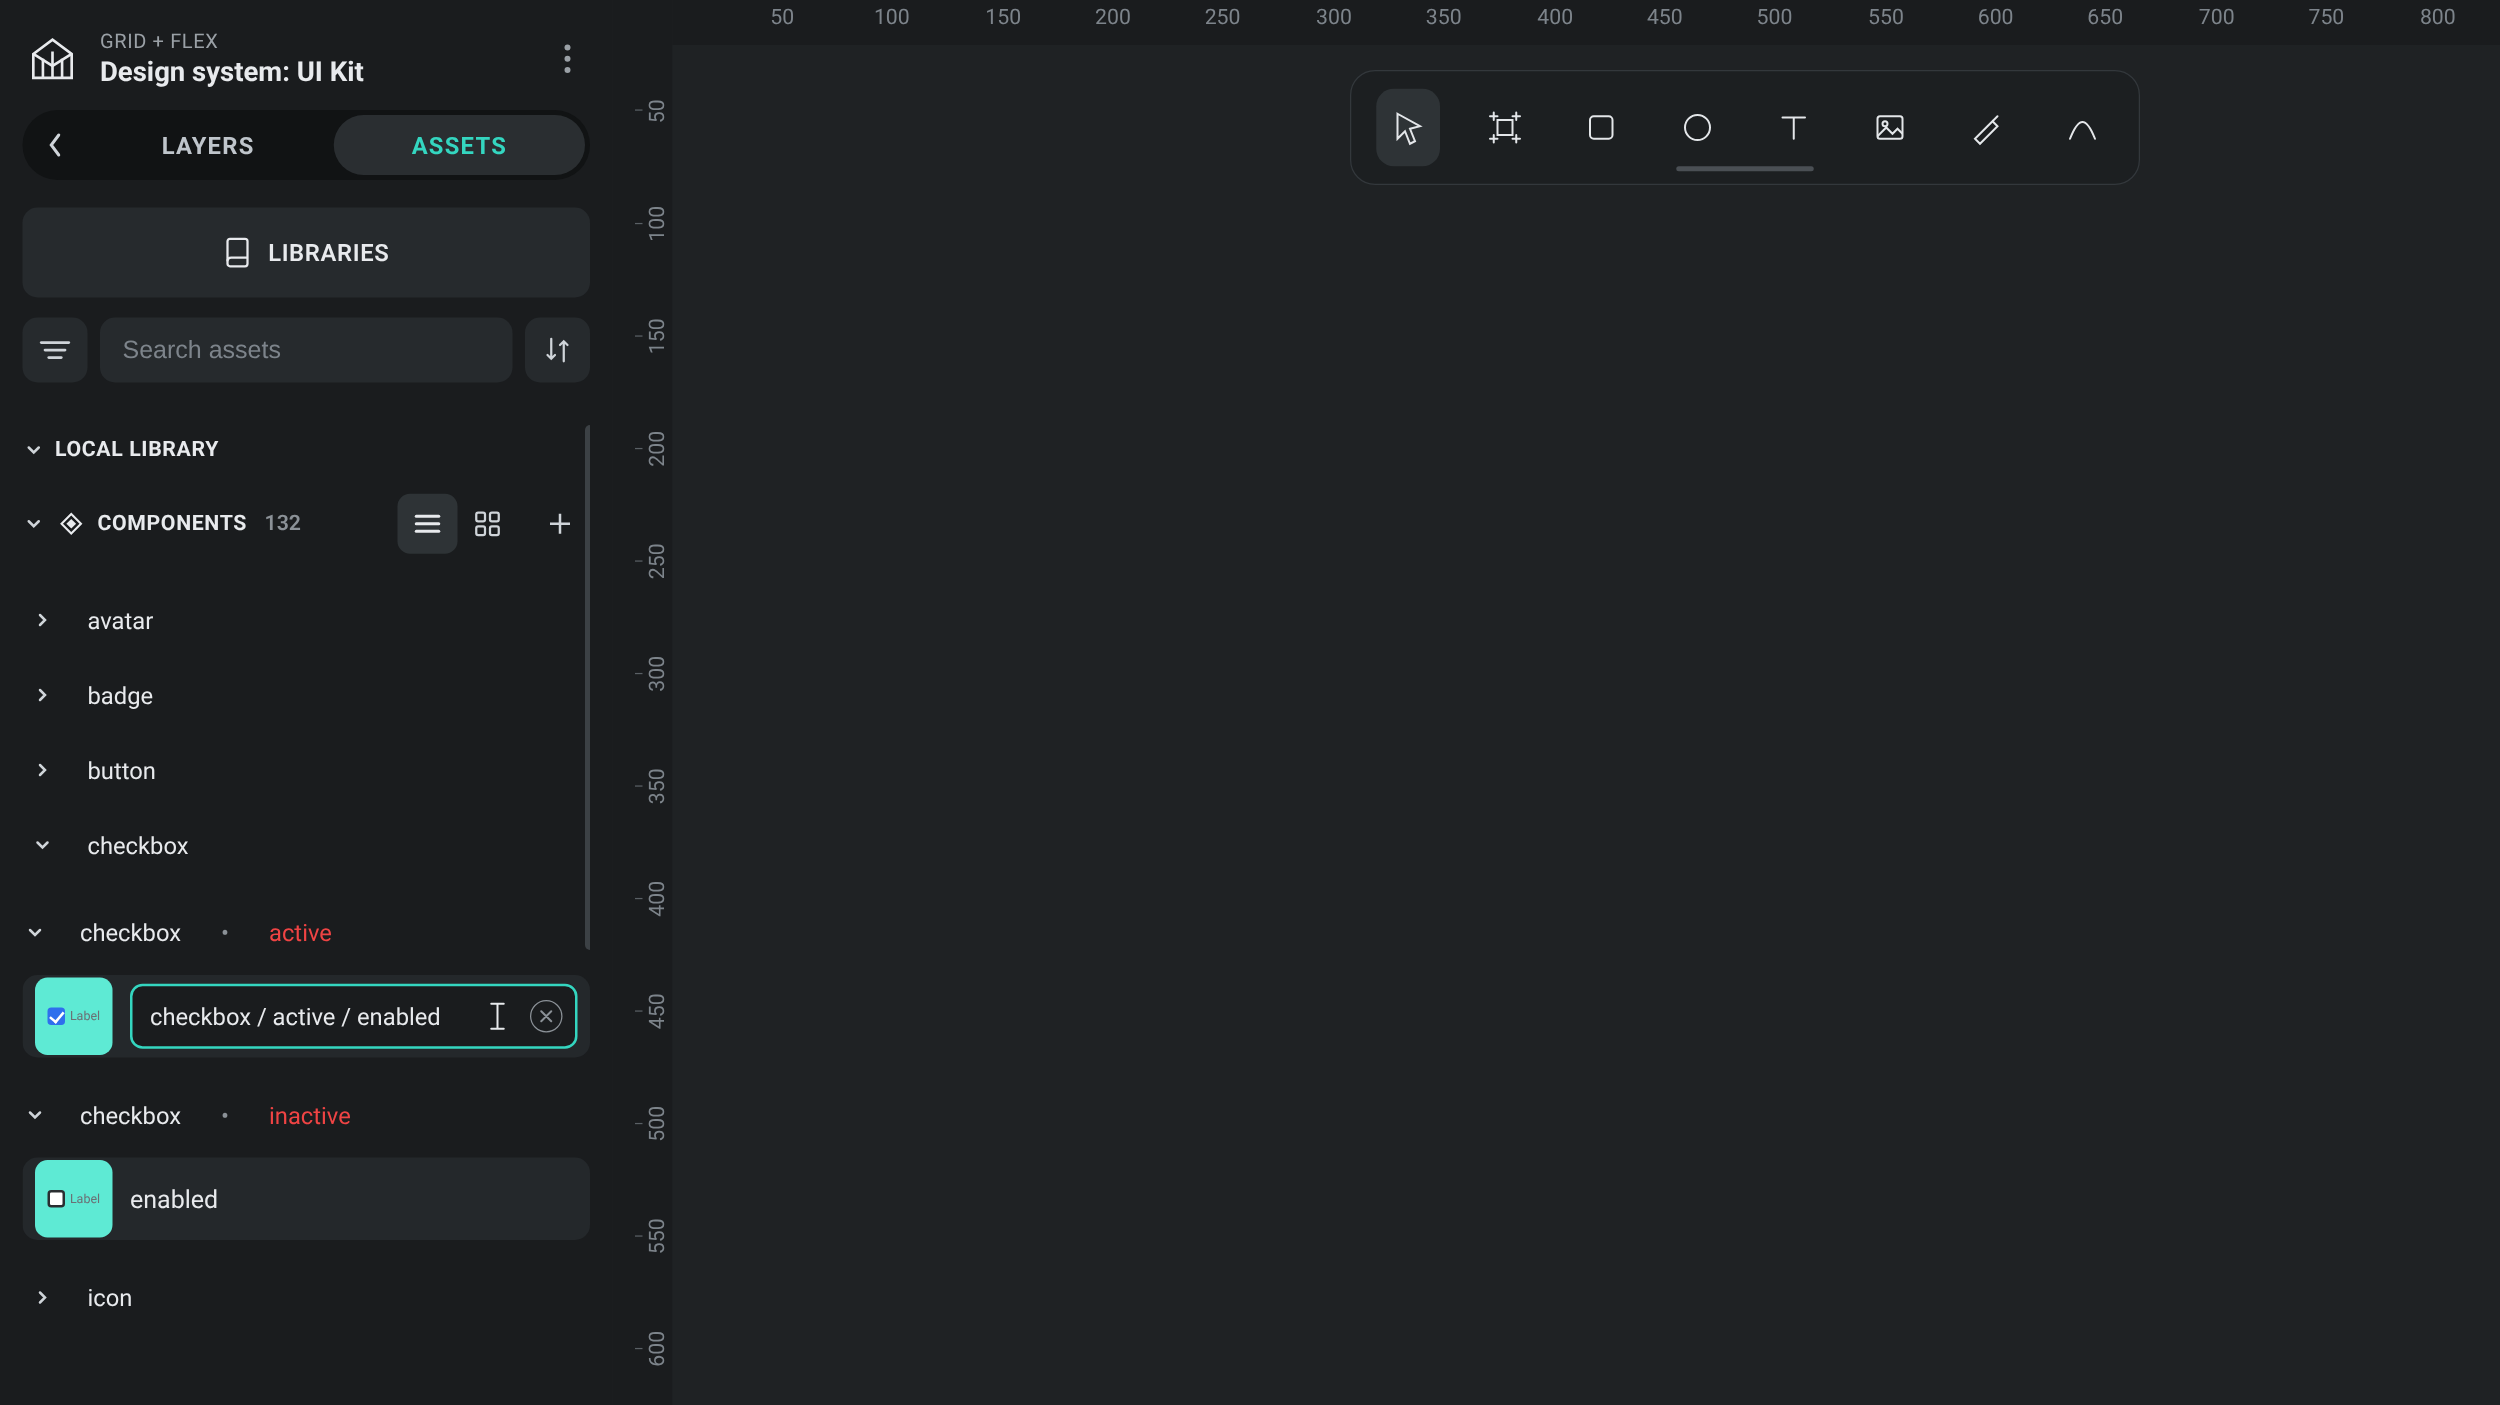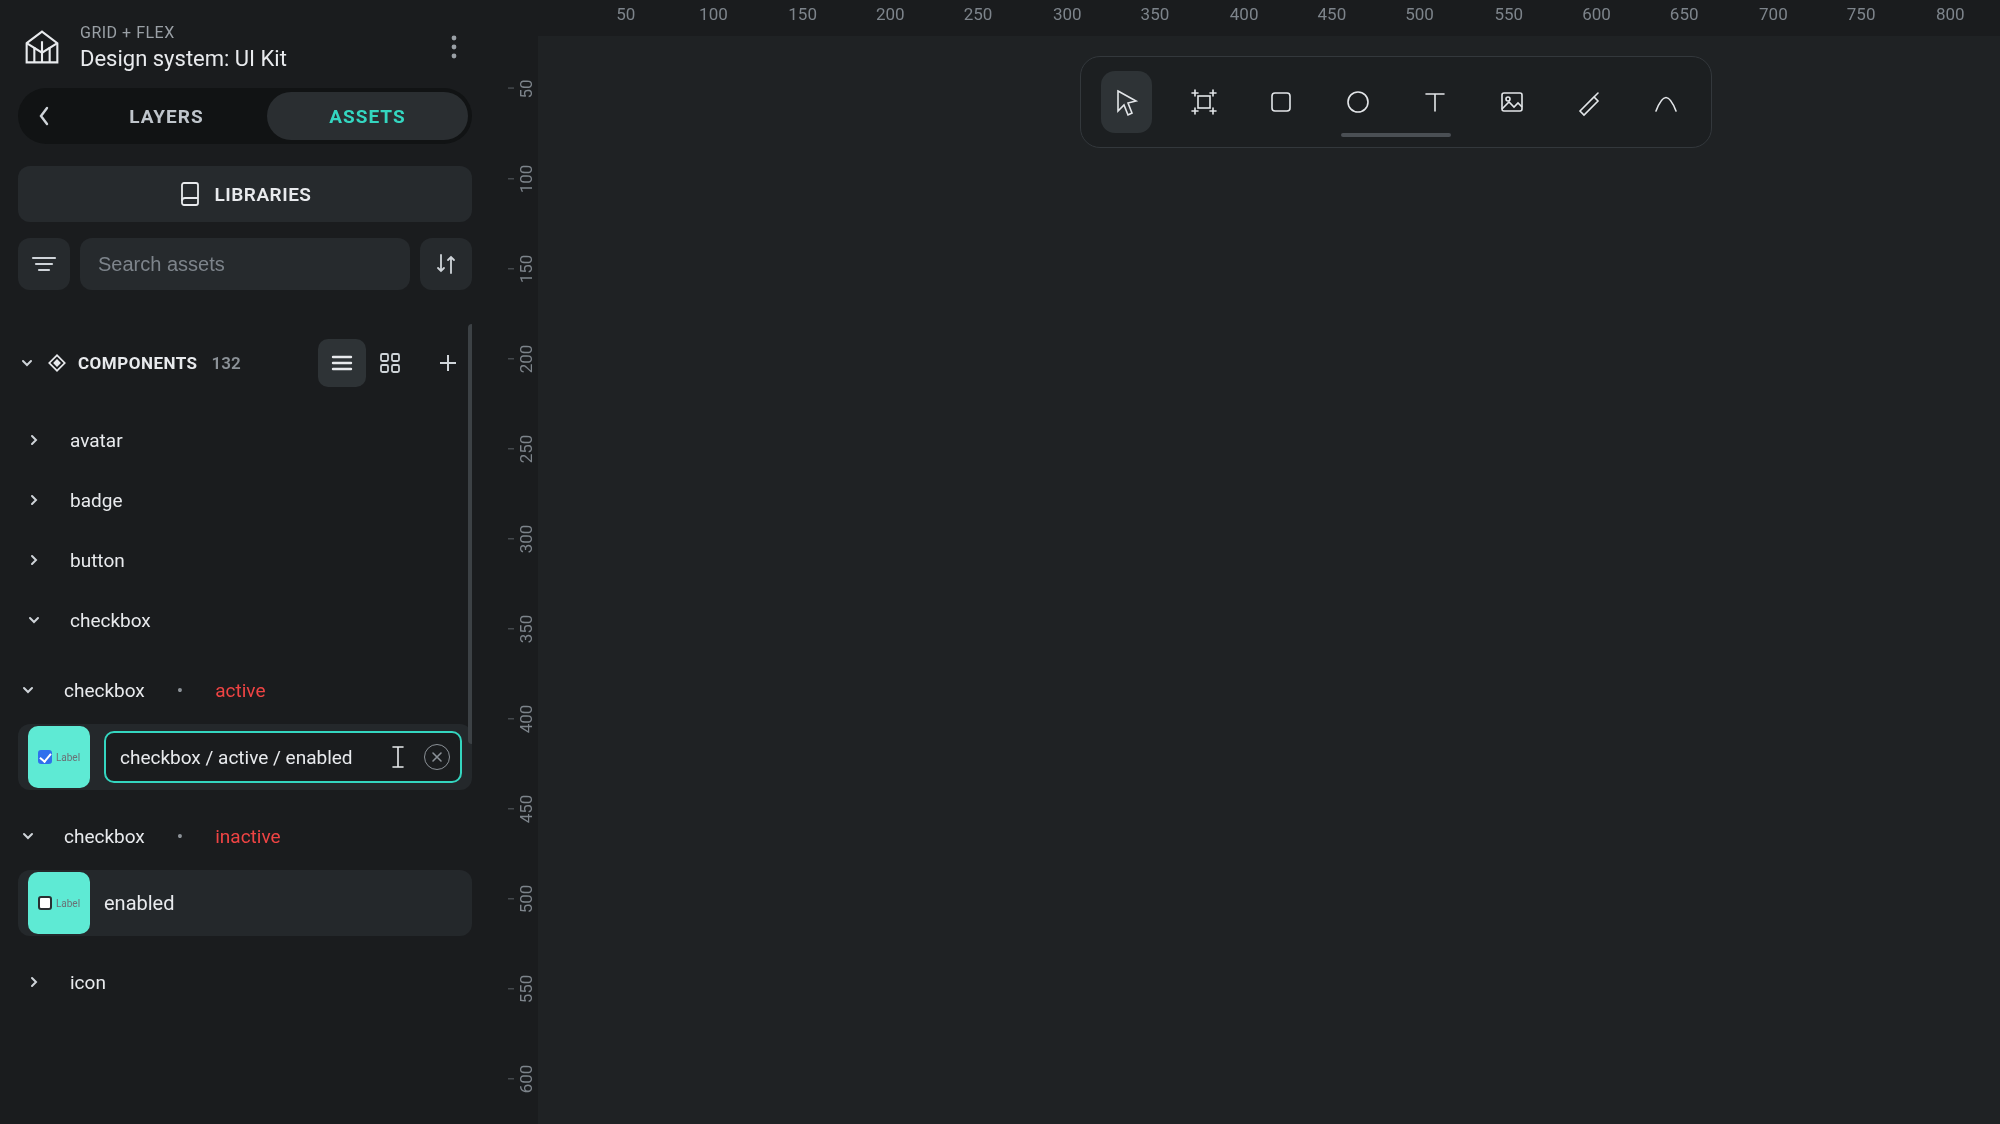--- a/index.html
+++ b/index.html
@@ -32,21 +32,21 @@
     gap: 14px;
     height: 70px;
   }
   .logo {
     width: 48px; height: 48px;
     display: flex; align-items: center; justify-content: center;
   }
   .logo svg { width: 46px; height: 46px; }
   .titles { flex: 1; display: flex; flex-direction: column; gap: 4px; }
   .breadcrumb { font-size: 16px; letter-spacing: 0.5px; color: #9aa0a6; font-weight: 400; }
-  .file-title { font-size: 22px; color: #e8eaed; font-weight: 400; }
+  .file-title { font-size: 22px; color: #e8eaed; font-weight: 700; }
   .header-menu {
     width: 36px; height: 36px;
     display:flex; align-items:center; justify-content:center;
     border-radius: 8px;
   }
   .header-menu svg { width: 6px; height: 24px; }
 
   
   .tabs-row {
     display: flex;
@@ -73,21 +73,21 @@
     border-radius: 26px;
   }
   .tab.active {
     background: #2a2e31;
     color: #34d6c0;
   }
 
   
   .libraries-btn {
     margin-top: 22px;
-    height: 56px;
+    height: 72px;
     background: #262a2d;
     border-radius: 12px;
     display:flex;align-items:center;justify-content:center;
     gap:14px;
     font-size: 19px;
     font-weight: 600;
     letter-spacing: 0.5px;
     color:#e8eaed;
   }
 
@@ -412,20 +412,28 @@
       <svg width="22" height="24" viewBox="0 0 22 24">
         <path d="M6 3 L6 19 M3 16 L6 19 L9 16" fill="none" stroke="#cfd4d9" stroke-width="1.8" stroke-linecap="round"></path>
         <path d="M16 21 L16 5 M13 8 L16 5 L19 8" fill="none" stroke="#cfd4d9" stroke-width="1.8" stroke-linecap="round"></path>
       </svg>
     </div>
   </div>
 
   <div class="panel-body">
     <div class="scroll-thumb"></div>
 
+    <div class="section-head">
+      <span class="chev">
+        <svg viewBox="0 0 14 14">
+            <path d="M3 5 L7 9 L11 5" fill="none" stroke="#cfd4d9" stroke-width="2" stroke-linecap="round"></path>
+          </svg>
+      </span>
+      <span>LOCAL LIBRARY</span>
+    </div>
 
     <div class="components-row">
       <span class="chev">
         <svg viewBox="0 0 14 14">
             <path d="M3 5 L7 9 L11 5" fill="none" stroke="#cfd4d9" stroke-width="2" stroke-linecap="round"></path>
           </svg>
       </span>
       <svg class="diamond-icon" viewBox="0 0 24 24">
         <rect x="6" y="6" width="12" height="12" transform="rotate(45 12 12)" fill="none" stroke="#e8eaed" stroke-width="1.8"></rect>
         <rect x="9" y="9" width="6" height="6" transform="rotate(45 12 12)" fill="#e8eaed"></rect>

